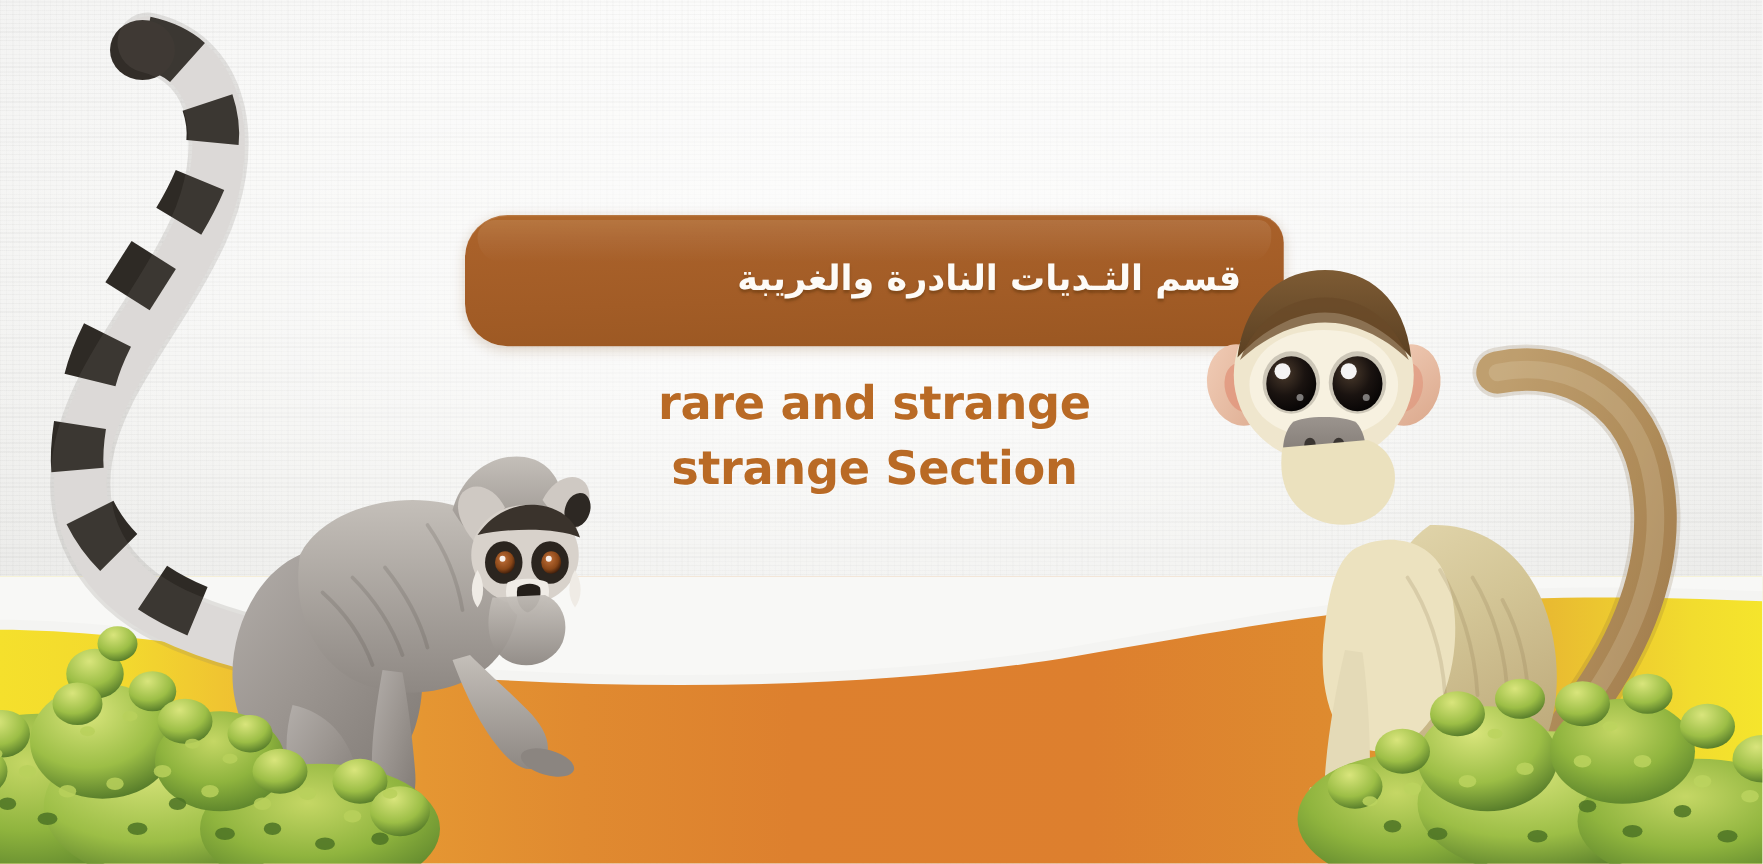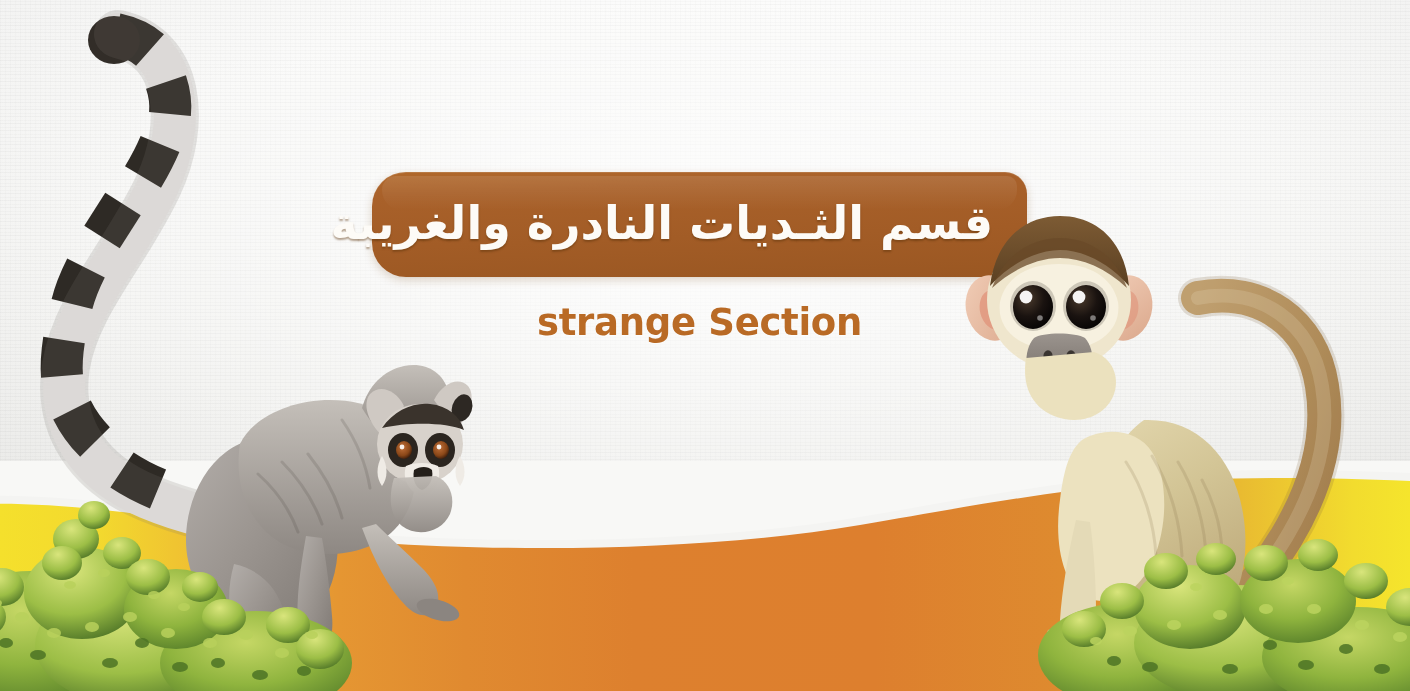--- a/index.html
+++ b/index.html
@@ -76,21 +76,21 @@
     border-radius:28px 20px 40px 40px;
     background:linear-gradient(180deg,rgba(255,255,255,0.10),rgba(255,255,255,0));
     pointer-events:none;
   }
   .ar-title {
     direction:rtl;
     text-align:right;
     color:#fdfbf7;
     font-family:"DejaVu Sans", sans-serif;
     font-weight:bold;
-    font-size:46px;
+    font-size:28px;
     line-height:70px;
     letter-spacing:0px;
     white-space:nowrap;
     text-shadow:0 2px 2px rgba(90,50,12,0.45);
   }
   .en-title {
     margin-top:20px;
     text-align:center;
     color:#b96a25;
     font-family:"DejaVu Sans", sans-serif;
@@ -358,20 +358,21 @@
                  C190,186 182,168 164,162 Z" fill="#ebe1be"></path>
       </g>
     </svg>
   </div>
 
   <div class="title-block">
     <div class="ar-plate">
       <div class="ar-title">قسم الثـديات النادرة والغريبة</div>
     </div>
     <div class="en-title">
+      <div>rare and strange</div>
       <div>strange Section</div>
     </div>
   </div>
 
   <div class="bush" id="bush-left">
     <svg viewBox="0 0 380 230" aria-hidden="true">
       <defs>
         <radialGradient id="leafA" cx="45%" cy="30%" r="75%">
           <stop offset="0%" stop-color="#c5d765"></stop>
           <stop offset="55%" stop-color="#8fb43e"></stop>

